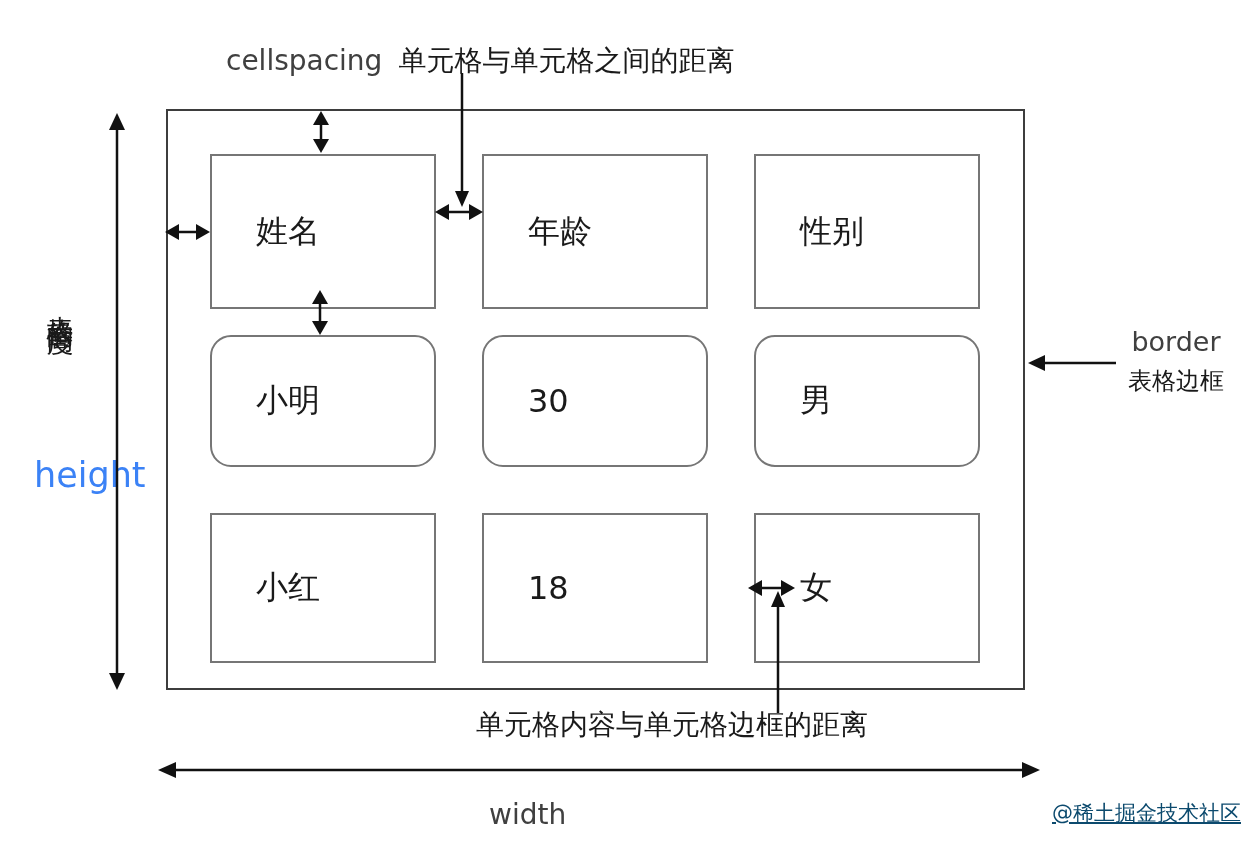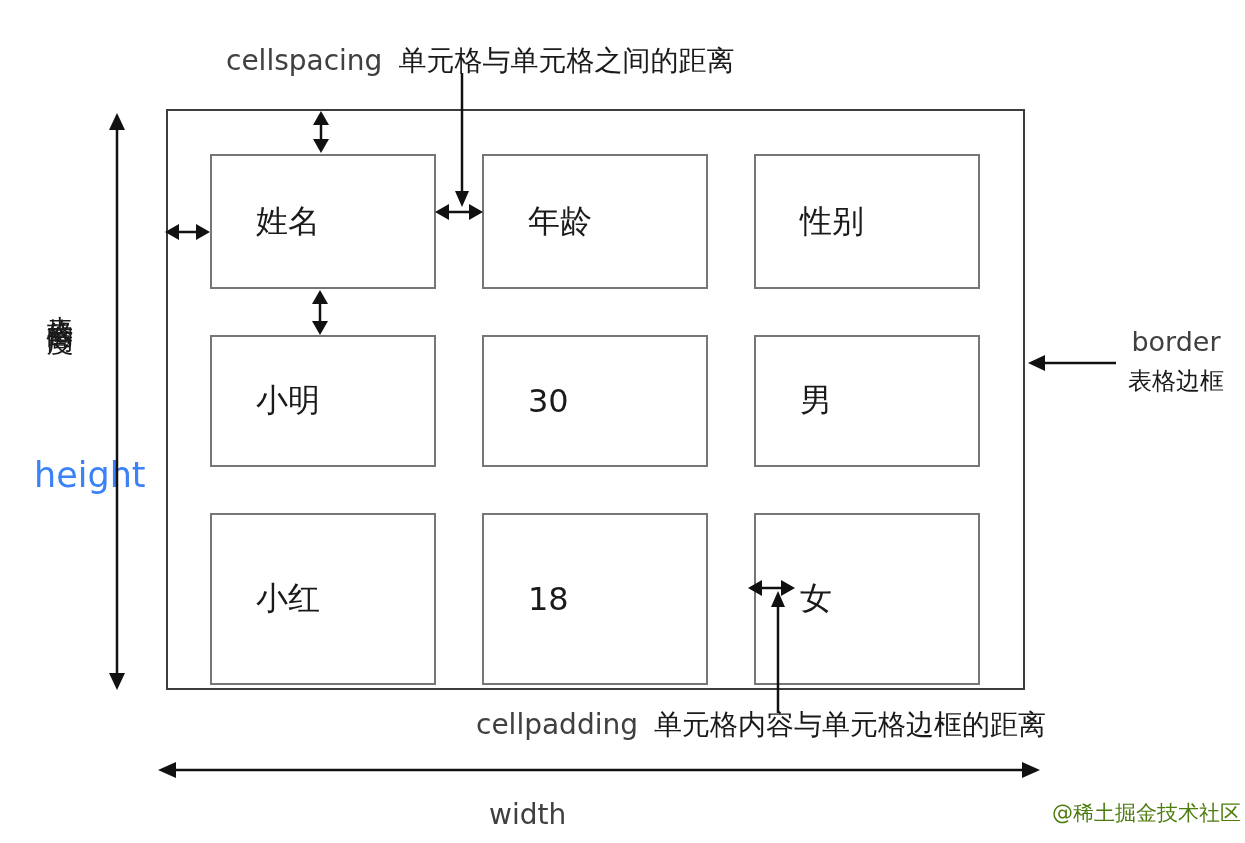--- a/index.html
+++ b/index.html
@@ -5,37 +5,37 @@
   html,body{margin:0;padding:0;background:#ffffff;}
   body{width:1245px;height:843px;position:relative;overflow:hidden;
        font-family:"DejaVu Sans","Liberation Sans",sans-serif;color:#1a1a1a;}
   .abs{position:absolute;}
   
   .table-border{left:166px;top:109px;width:859px;height:581px;
                 border:2px solid #3d3d3d;box-sizing:border-box;background:#fff;}
   
   .cell{position:absolute;width:226px;border:2px solid #767676;box-sizing:border-box;
         display:flex;align-items:center;padding-left:44px;font-size:32px;background:#fff;}
-  .row1{top:154px;height:135px;}
-  .row2{top:335px;height:132px;}
-  .row3{top:513px;height:172px;}
+  .row1{top:154px;height:155px;}
+  .row2{top:335px;height:132px;border-radius:21px;}
+  .row3{top:513px;height:150px;}
   .col1{left:210px;}
   .col2{left:482px;}
   .col3{left:754px;}
   
   .kw{color:#404040;font-size:28px;}
   .desc{color:#1a1a1a;font-size:28px;}
   .label-row{display:flex;align-items:baseline;gap:16px;white-space:nowrap;}
   .border-label{left:1118px;top:326px;width:116px;text-align:center;}
   .border-label .kw{display:block;font-size:27px;}
   .border-label .desc{display:block;font-size:24px;margin-top:8px;}
   .height-cn{left:42px;top:294px;font-size:27px;writing-mode:vertical-rl;
              text-orientation:upright;letter-spacing:3px;color:#1a1a1a;}
   .height-en{left:34px;top:455px;font-size:35px;color:#3b82f6;}
-  .watermark{left:1052px;top:799px;font-size:21px;color:#4d7c0f;}
+  .watermark{left:1052px;top:799px;font-size:21px;color:#0c4a6e;text-decoration:underline;}
   svg{display:block;}
 </style>
 </head>
 <body>
 
 <div class="abs table-border"></div>
 
 <div class="cell row1 col1">
     <span>姓名</span>
   </div>
@@ -63,21 +63,20 @@
 <div class="cell row3 col3">
     <span>女</span>
   </div>
 
 <div class="abs label-row" style="left:226px;top:42px;">
   <span class="kw">cellspacing</span>
   <span class="desc">单元格与单元格之间的距离</span>
 </div>
 
 <div class="abs label-row" style="left:476px;top:706px;">
-  <span class="kw">cellpadding</span>
   <span class="desc">单元格内容与单元格边框的距离</span>
 </div>
 
 <div class="abs label-row" style="left:489px;top:798px;">
   <span class="kw">width</span>
 </div>
 
 <div class="abs border-label">
   <span class="kw">border</span>
   <span class="desc">表格边框</span>

